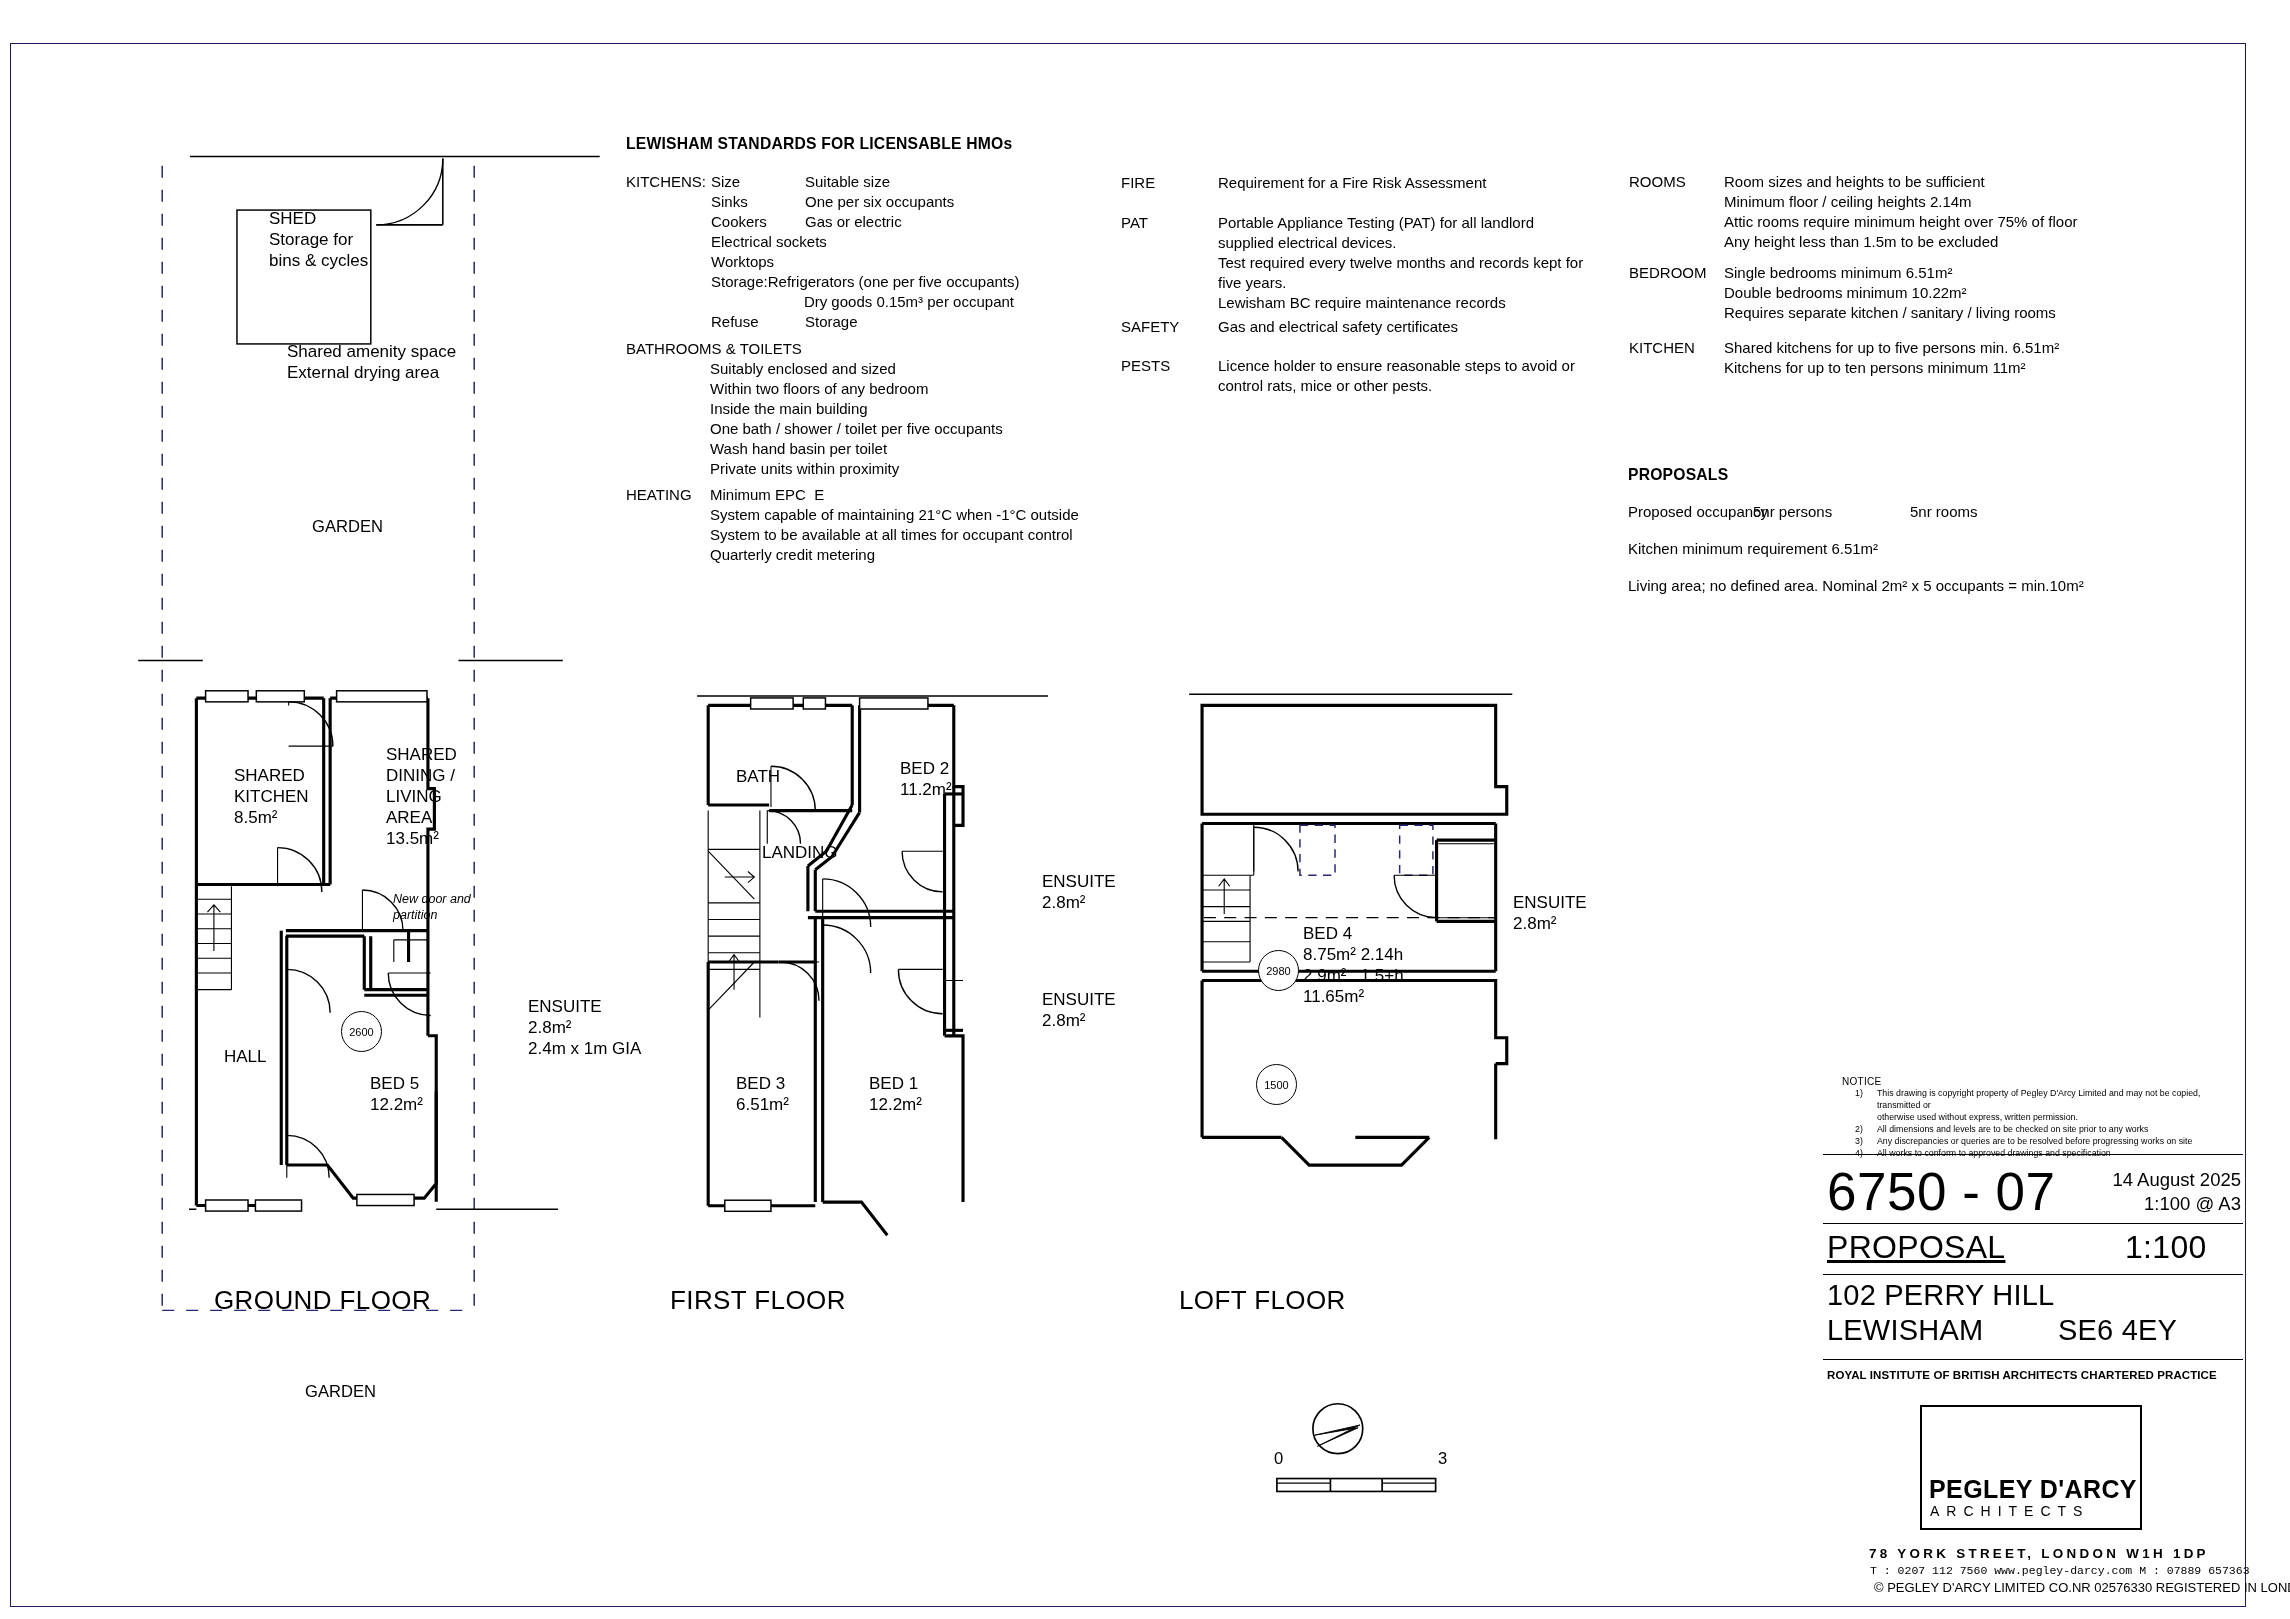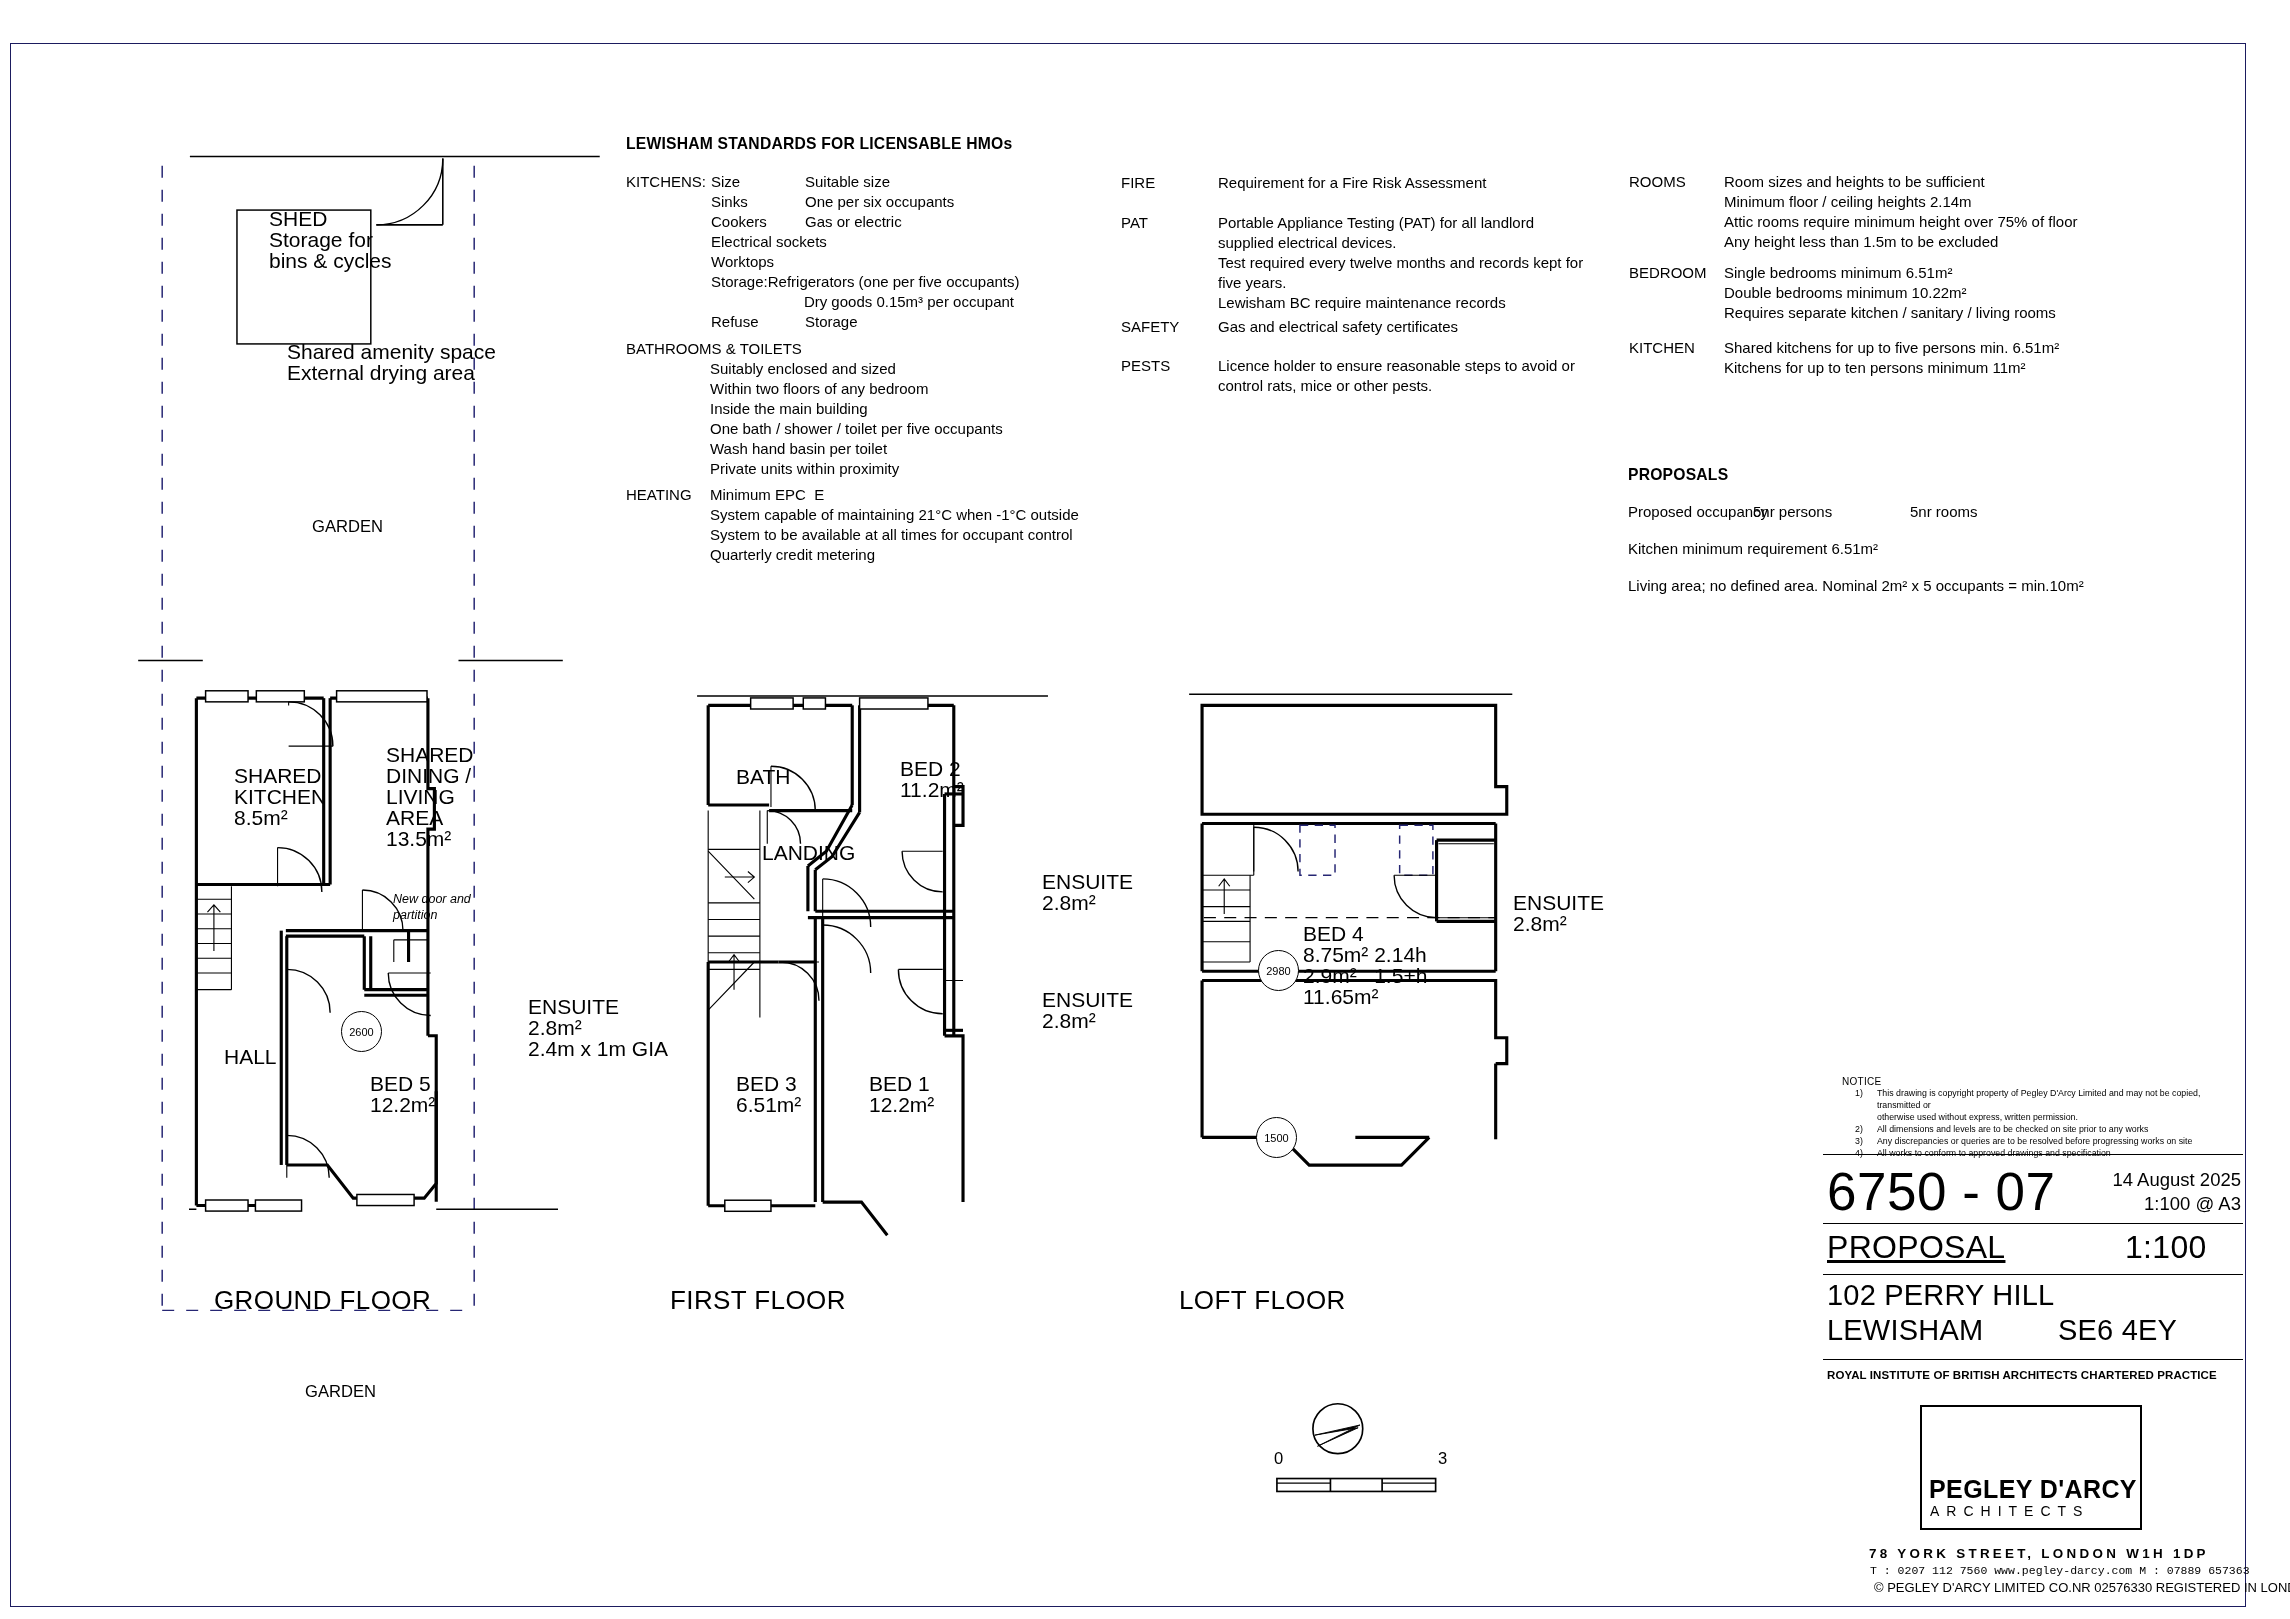--- a/index.html
+++ b/index.html
@@ -54,21 +54,21 @@
   .wall-hair { fill: none; stroke: #000; stroke-width: 1.2; }
   .door-arc { fill: none; stroke: #000; stroke-width: 1.5; }
   .dash-site { fill: none; stroke: #262673; stroke-width: 1.6; stroke-dasharray: 13 13; }
   .dash-blue { fill: none; stroke: #262673; stroke-width: 1.6; stroke-dasharray: 9 7; }
   .dash-black { fill: none; stroke: #000; stroke-width: 1.5; stroke-dasharray: 13 9; }
   .fill-w { fill: #ffffff; stroke: #000; stroke-width: 1.6; }
 
   
   .rm {
     position: absolute;
-    font-size: 21px;
+    font-size: 17px;
     line-height: 21px;
     white-space: pre;
   }
   .rm-sm {
     position: absolute;
     font-size: 12.5px;
     line-height: 15.7px;
     white-space: pre;
   }
   .floor-label {
@@ -537,21 +537,21 @@
   <line class="wall-hair" x1="222" y1="206" x2="268" y2="206"></line>
 </svg>
 
 <div class="rm" style="left:1303px; top:923px;">BED 4
 8.75m² 2.14h
 2.9m²   1.5+h
 11.65m²</div>
 <div class="rm" style="left:1513px; top:892px;">ENSUITE
 2.8m²</div>
 <div class="dim-tag" style="left:1258px; top:950px;">2980</div>
-<div class="dim-tag" style="left:1256px; top:1117px;">1500</div>
+<div class="dim-tag" style="left:1256px; top:1064px;">1500</div>
 <div class="floor-label" style="left:1179px; top:1285px;">LOFT FLOOR</div>
 
 <svg class="plan-svg" style="left:1264px; top:1398px; width:203px; height:102px;" viewBox="0 0 220 110">
   <circle cx="80" cy="33" r="27" fill="none" stroke="#000" stroke-width="1.8"></circle>
   <path d="M 104 29 L 55 40 L 102 32 L 58 52 Z" fill="#000" stroke="#000" stroke-width="1"></path>
 
   <rect x="14" y="87" width="172" height="14" fill="#fff" stroke="#000" stroke-width="1.8"></rect>
   <line x1="14" y1="92" x2="72" y2="92" stroke="#000" stroke-width="1.4"></line>
   <line x1="72" y1="87" x2="72" y2="101" stroke="#000" stroke-width="1.8"></line>
   <line x1="128" y1="87" x2="128" y2="101" stroke="#000" stroke-width="1.8"></line>

